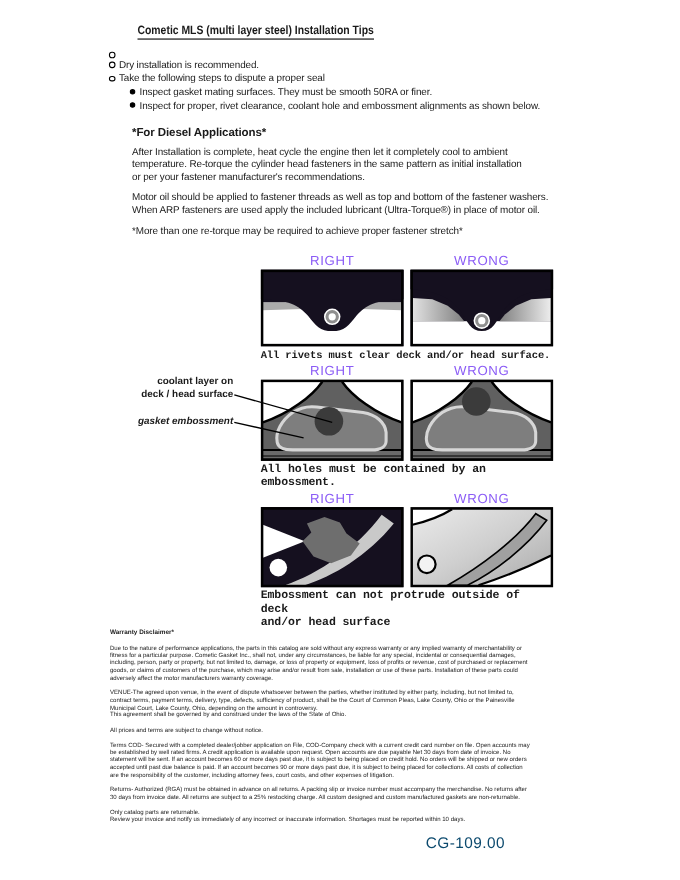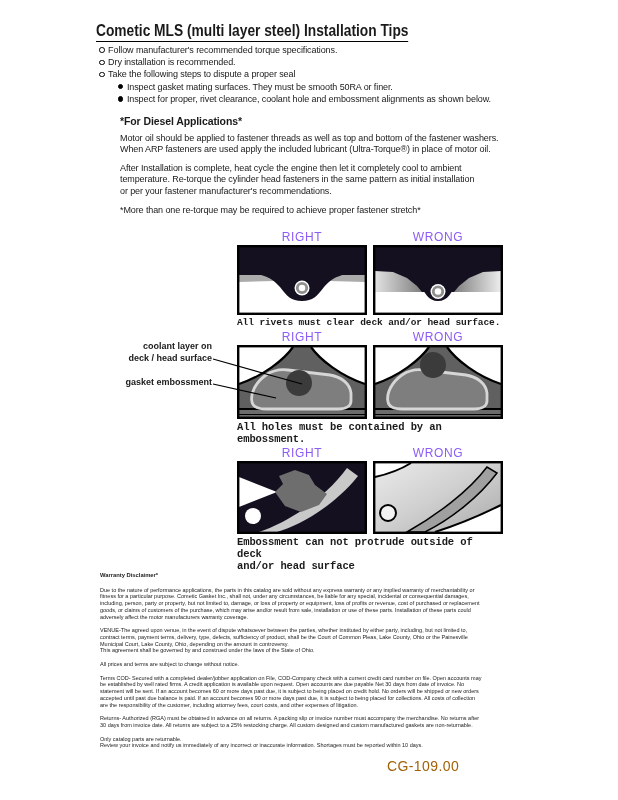--- a/index.html
+++ b/index.html
@@ -1,19 +1,19 @@
 <!DOCTYPE html>
 <html><head>
 <meta charset="utf-8">
 <style>
   html,body{margin:0;padding:0;background:#ffffff;}
   .page{position:relative;width:618px;height:800px;background:#fff;overflow:hidden;
         font-family:"Liberation Sans", sans-serif;color:#1a1a1a;}
   
-  .title{position:absolute;left:96px;top:22px;font-size:16px;font-weight:bold;white-space:nowrap;}
+  .title{position:absolute;left:125px;top:22px;font-size:11px;font-weight:bold;white-space:nowrap;}
   .title .tspan{display:inline-block;transform:scaleX(.86);transform-origin:left center;
         border-bottom:1.6px solid #000;padding-bottom:1px;}
   
   .tips{position:absolute;left:99px;top:44px;font-size:9px;letter-spacing:-0.1px;line-height:12.2px;}
   .tip{display:flex;align-items:flex-start;}
   .tip .mk{width:3.6px;height:3.6px;border:1px solid #000;border-radius:50%;margin:3.4px 3.5px 0 0;flex:none;}
   .tip.sub{margin-left:19px;}
   .tip.sub .mk{background:#000;border-color:#000;width:3.4px;height:3.4px;}
   
   .diesel{position:absolute;left:120px;top:116px;width:430px;font-size:9px;letter-spacing:-0.1px;line-height:11.6px;}
@@ -28,42 +28,41 @@
   .imgrow svg{display:block;}
   .imgrow svg:last-child{margin-left:6px;}
   .cap{font-weight:bold;letter-spacing:-0.1px;font-family:Liberation Mono, monospace;}
   .cap1{font-size:9.5px;margin:2px 0 2px 0;}
   .cap2{font-size:10.5px;margin:2px 0 1px 0;}
   .cap3{font-size:10.5px;margin:2px 0 0 0;white-space:pre-line;line-height:12px;}
   
   .ann{position:absolute;width:102px;text-align:right;font-size:9px;font-weight:bold;
        line-height:11.5px;white-space:pre-line;left:110px;}
   .ann.coolant{top:341px;}
-  .ann.emboss{top:377px;}
+  .ann.emboss{top:377px;font-style:italic;}
   .leaders{position:absolute;left:0;top:0;width:618px;height:800px;pointer-events:none;}
   
   .warranty{position:absolute;left:100px;top:572px;width:424px;font-size:5.5px;line-height:6.7px;color:#222;}
   .warranty h3{font-size:5.8px;margin:0 0 8px 0;}
   .warranty p{margin:0 0 7px 0;white-space:pre-line;}
   
-  .pagecode{position:absolute;left:387px;top:758px;font-size:14px;letter-spacing:.4px;color:#a16207;}
+  .pagecode{position:absolute;left:387px;top:758px;font-size:14px;letter-spacing:.4px;color:#0c4a6e;}
 </style>
 </head>
 <body>
 
 <div class="page">
 
   <div class="title">
     <span class="tspan">Cometic MLS (multi layer steel) Installation Tips</span>
   </div>
 
   <div class="tips">
     <div class="tip">
       <span class="mk"></span>
-      <span>Follow manufacturer's recommended torque specifications.</span>
     </div>
     <div class="tip">
       <span class="mk"></span>
       <span>Dry installation is recommended.</span>
     </div>
     <div class="tip">
       <span class="mk"></span>
       <span>Take the following steps to dispute a proper seal</span>
     </div>
     <div class="tip sub">
@@ -71,25 +70,25 @@
       <span>Inspect gasket mating surfaces.  They must be smooth 50RA or finer.</span>
     </div>
     <div class="tip sub">
       <span class="mk"></span>
       <span>Inspect for proper, rivet clearance, coolant hole and embossment alignments as shown below.</span>
     </div>
   </div>
 
   <div class="diesel">
     <h2>*For Diesel Applications*</h2>
-    <p>Motor oil should be applied to fastener threads as well as top and bottom of the fastener washers.
-When ARP fasteners are used apply the included lubricant (Ultra-Torque®) in place of motor oil.</p>
     <p>After Installation is complete, heat cycle the engine then let it completely cool to ambient
 temperature. Re-torque the cylinder head fasteners in the same pattern as initial installation
 or per your fastener manufacturer's recommendations.</p>
+    <p>Motor oil should be applied to fastener threads as well as top and bottom of the fastener washers.
+When ARP fasteners are used apply the included lubricant (Ultra-Torque®) in place of motor oil.</p>
     <p>*More than one re-torque may be required to achieve proper fastener stretch*</p>
   </div>
 
   <div class="diagrams">
 
     <div class="lblrow">
       <span>RIGHT</span>
       <span>WRONG</span>
     </div>
     <div class="imgrow">

